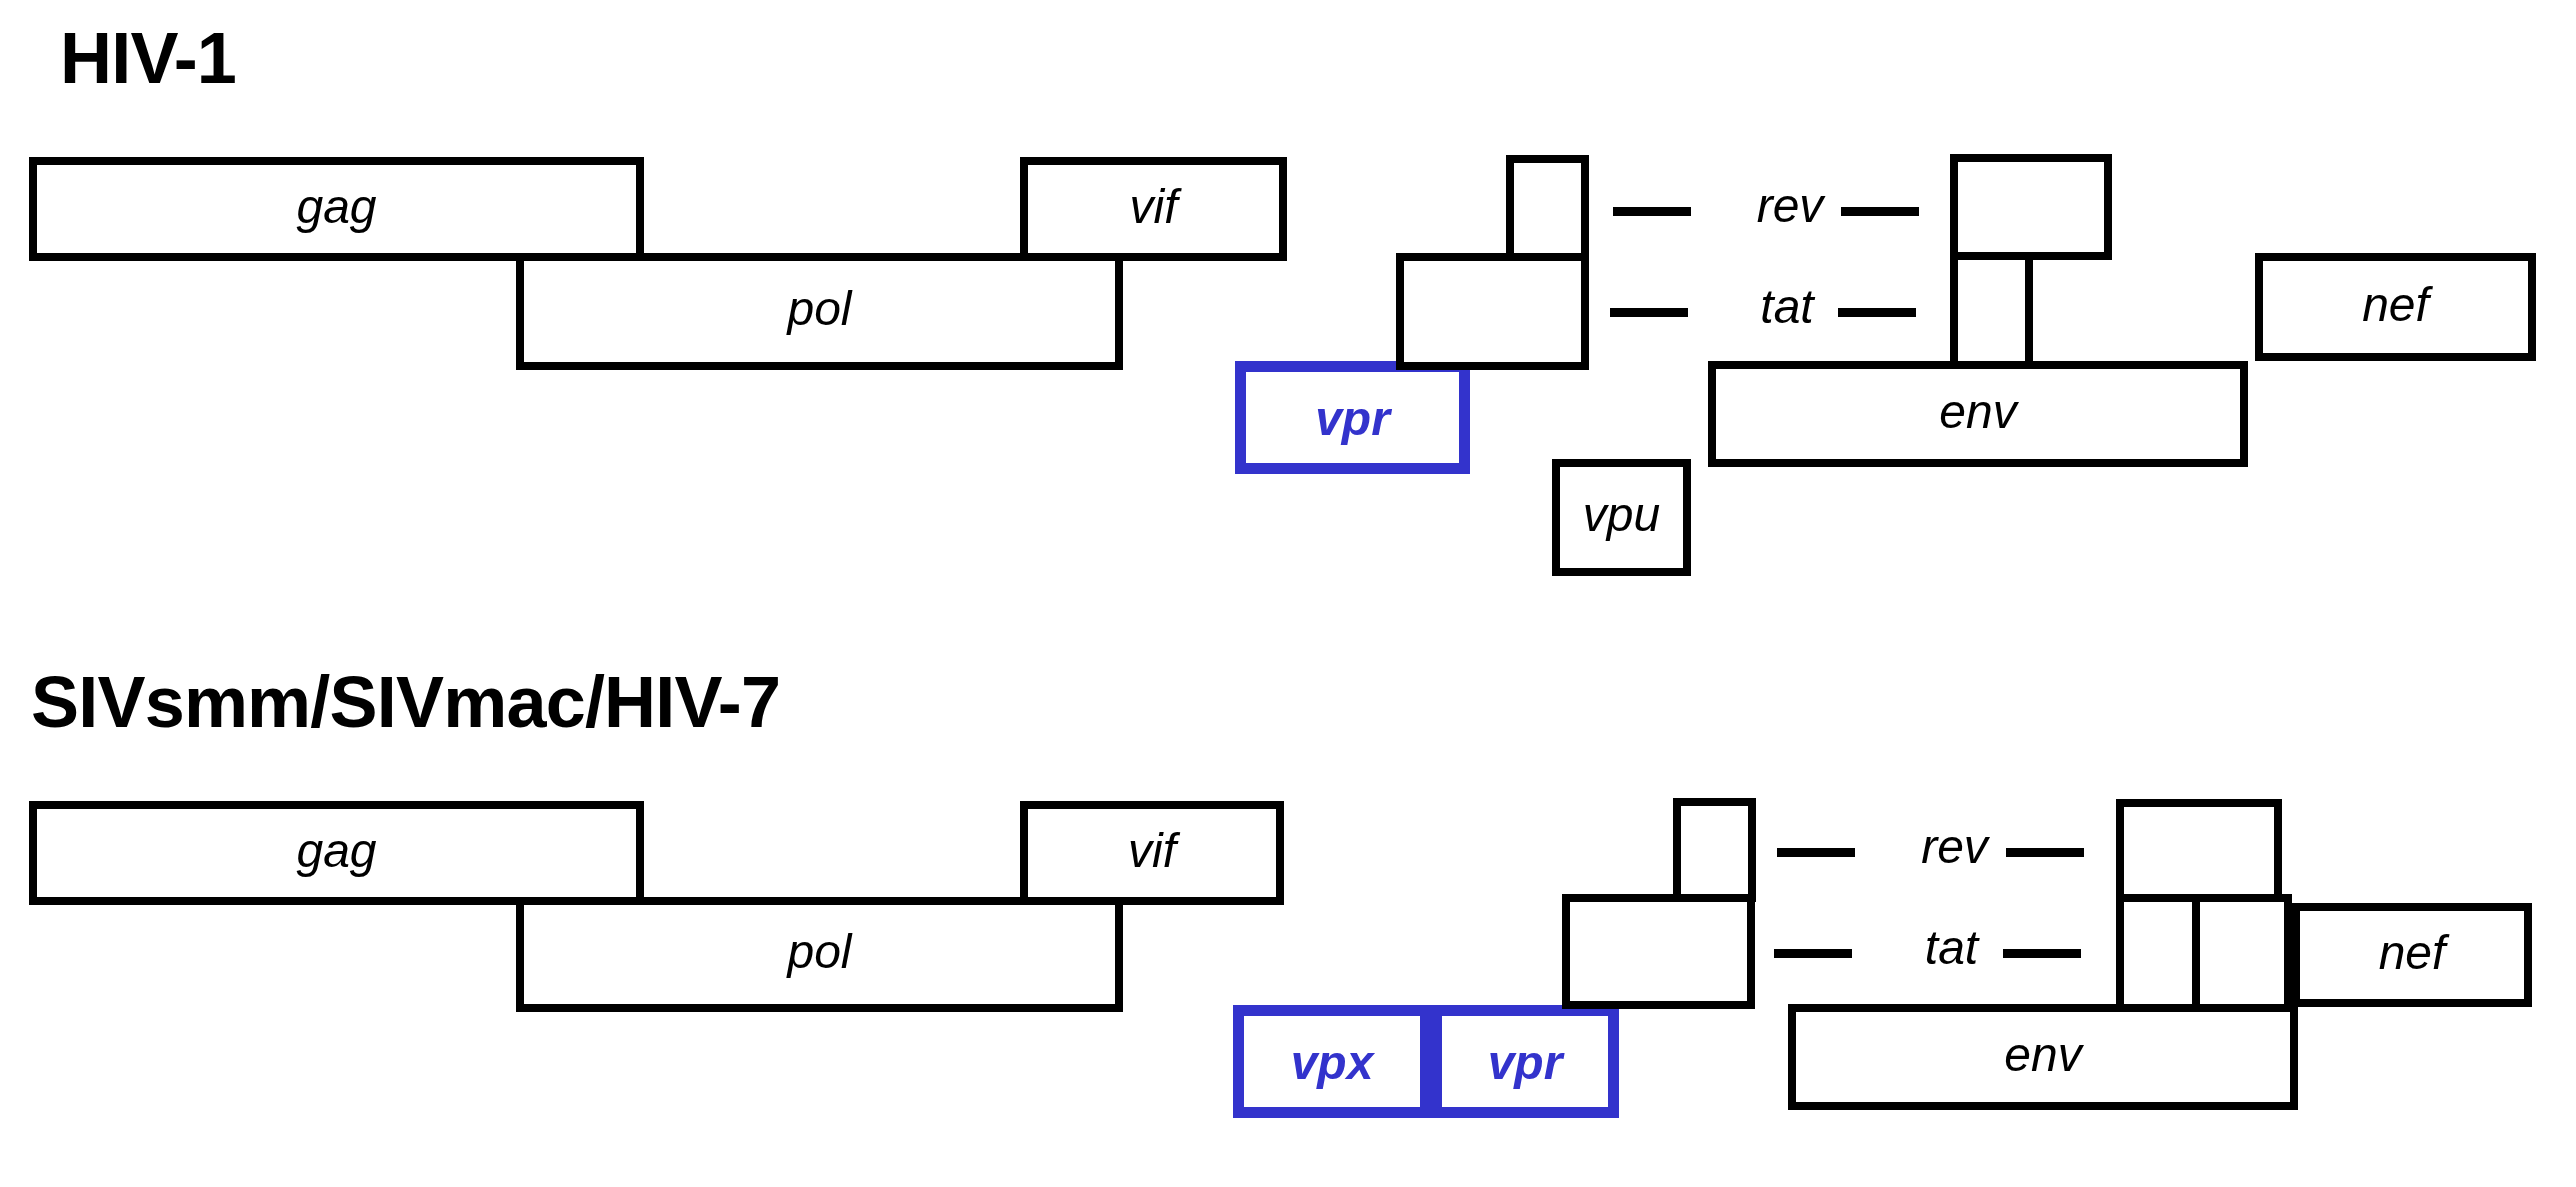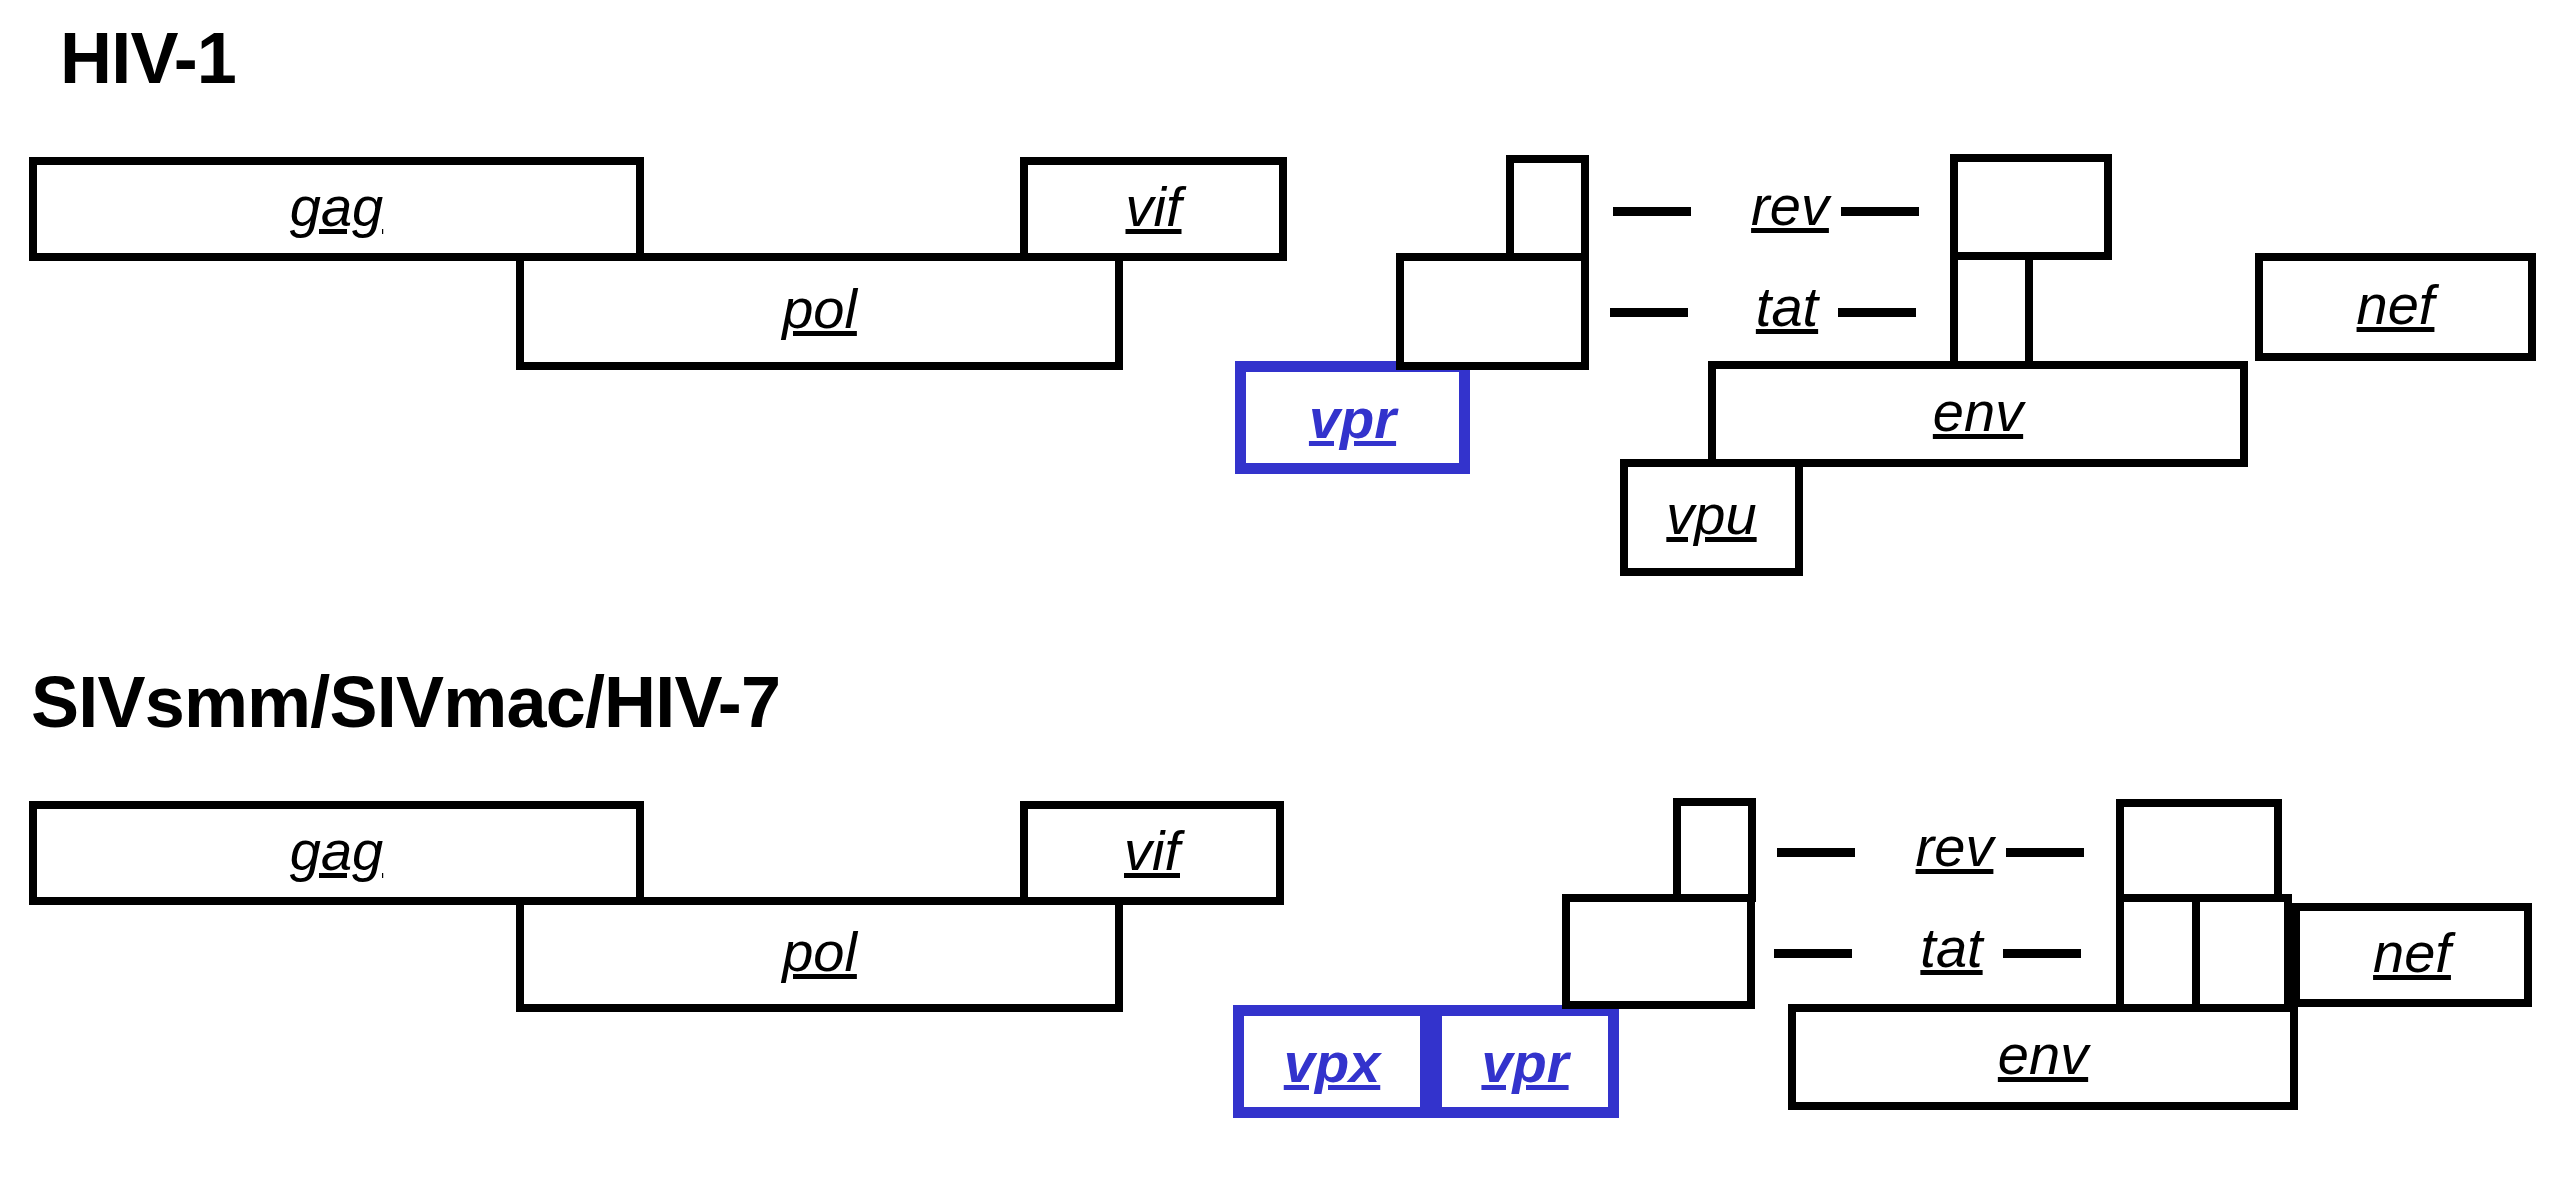--- a/index.html
+++ b/index.html
@@ -35,26 +35,25 @@
     display: flex;
     align-items: center;
     justify-content: center;
   }
   .box.blue {
     border: 11px solid var(--blue, #3333cc);
   }
   .glabel {
     font-family: "Liberation Sans", sans-serif;
     font-style: italic;
-    font-size: 56px;
+    font-size: 48px;
     line-height: 1;
     color: #000000;
     padding-bottom: 5px;
     white-space: nowrap;
-    text-decoration: underline;
   }
   .box.blue .glabel {
     font-weight: bold;
     color: var(--blue, #3333cc);
     margin-top: 8px;
   }
   .rtlabel {
     position: absolute;
     display: flex;
     align-items: center;
@@ -99,21 +98,21 @@
     <div class="box" style="left:1396px; top:253px; width:193px; height:117px;"></div>
 
     <div class="box" style="left:1950px; top:154px; width:162px; height:106px;"></div>
 
     <div class="box" style="left:1950px; top:252px; width:83px; height:118px;"></div>
 
     <div class="box" style="left:1708px; top:361px; width:540px; height:106px;">
       <span class="glabel">env</span>
     </div>
 
-    <div class="box" style="left:1620px; top:459px; width:183px; height:117px;">
+    <div class="box" style="left:1552px; top:459px; width:139px; height:117px;">
       <span class="glabel">vpu</span>
     </div>
 
     <div class="box" style="left:2255px; top:253px; width:281px; height:108px;">
       <span class="glabel">nef</span>
     </div>
 
     <div class="rtlabel" style="left:1613px; top:163px; width:306px; height:97px;">
       <span class="dash"></span>
       <span class="glabel">rev</span>

